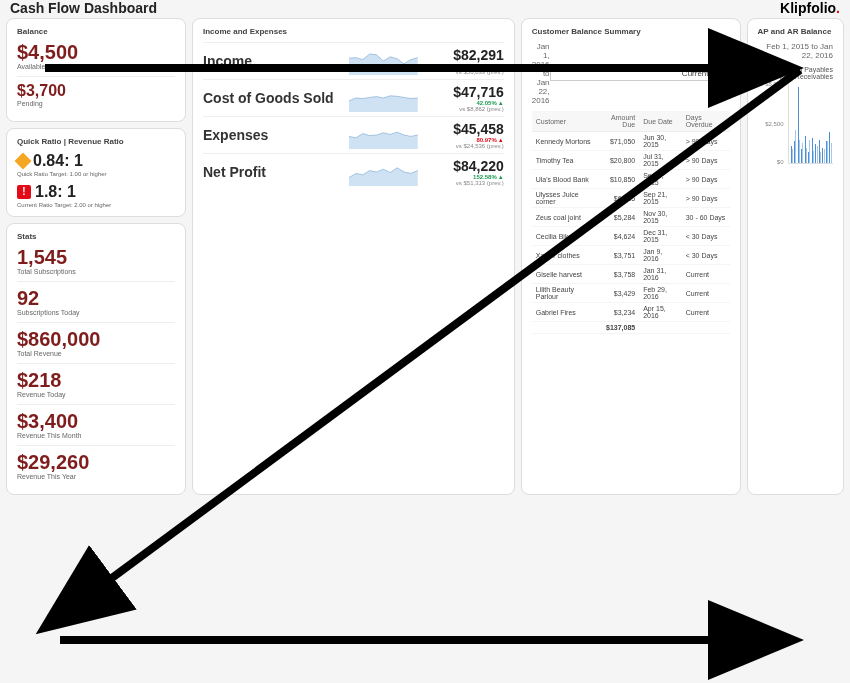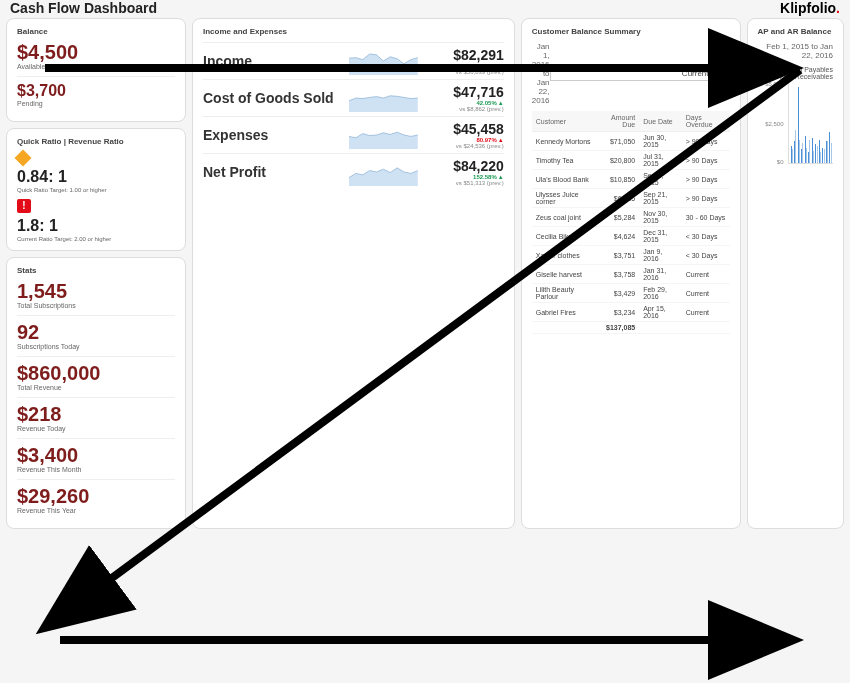--- a/index.html
+++ b/index.html
@@ -9,21 +9,21 @@
 .logo { font-size: 14px; font-weight: bold; color: #000; }
 .logo .red { color: #e30b17; }
 .container { display: flex; gap: 6px; padding: 0 6px; }
 .left-col { width: 180px; display: flex; flex-direction: column; gap: 6px; }
 .right-col { flex: 1; display: flex; flex-direction: row; gap: 6px; }
 .card { background: #fff; border: 1px solid #ddd; border-radius: 8px; padding: 8px 10px; }
 .card-title { font-size: 8px; font-weight: bold; color: #444; margin-bottom: 6px; }
 .big-val { font-size: 20px; font-weight: bold; color: #7f1d1d; line-height: 1; }
 .sub-label { font-size: 7px; color: #666; margin-top: 1px; margin-bottom: 6px; }
 .divider { border-top: 1px solid #eee; margin: 6px 0; }
-.ratio-row { display: flex; gap: 4px; flex-direction: column; }
+.ratio-row { display: flex; align-items: center; gap: 4px; }
 .diamond { width: 12px; height: 12px; background: #f5a623; transform: rotate(45deg); display: inline-block; }
 .alert-sq { width: 14px; height: 14px; background: #e30b17; color: #fff; font-size: 10px; line-height: 14px; text-align: center; font-weight: bold; display: inline-block; border-radius: 2px; }
 .ratio-val { font-size: 16px; font-weight: bold; color: #222; }
 .ratio-sub { font-size: 6px; color: #666; margin-top: 1px; }
 .stat-block { margin-bottom: 6px; }
 .income-row { display: flex; align-items: center; border-top: 1px solid #eee; padding: 4px 0; gap: 6px; }
 .income-label { width: 140px; font-size: 14px; font-weight: bold; color: #333; }
 .spark { flex: 1; height: 28px; position: relative; }
 .spark svg { width: 100%; height: 100%; }
 .income-right { width: 80px; text-align: right; }

